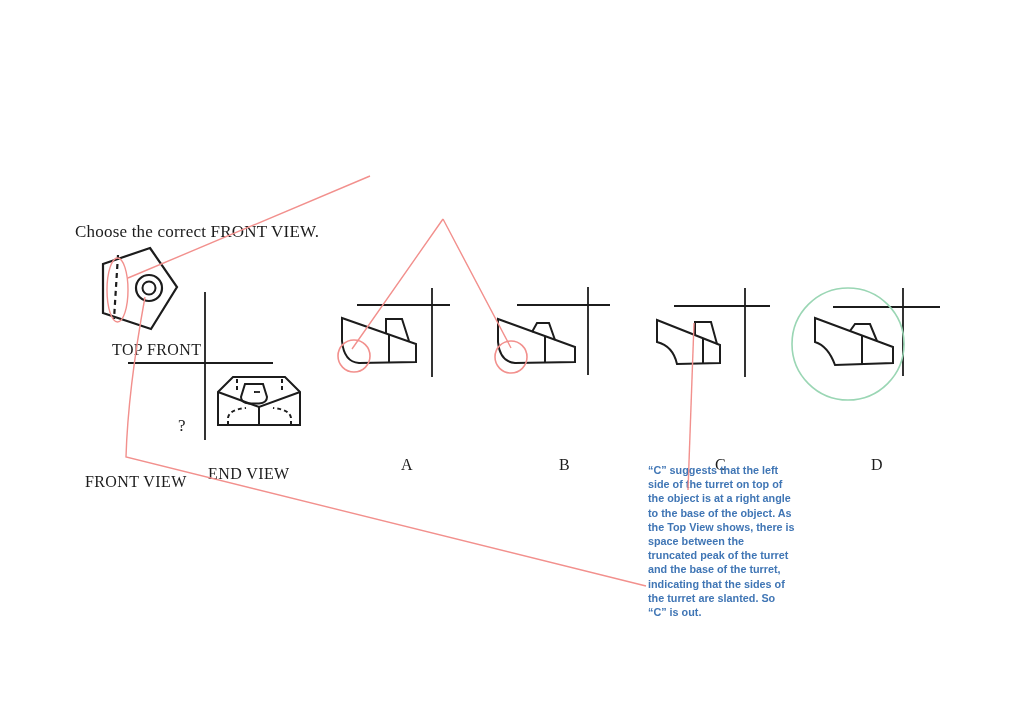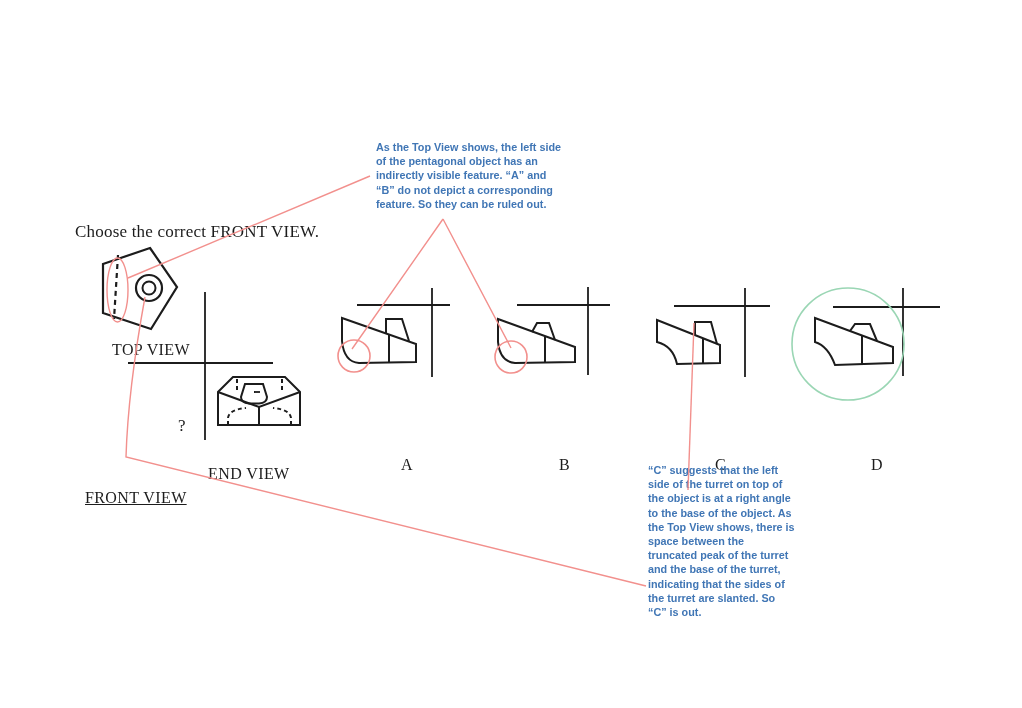--- a/index.html
+++ b/index.html
@@ -14,38 +14,33 @@
         font-size:10.8px;line-height:14.2px;white-space:pre-line;color:#4076b5;}
   svg.overlay{position:absolute;left:0;top:0;pointer-events:none;}
 </style>
 </head>
 <body>
 
 <div id="canvas">
 
   <div class="abs serif question" style="left:75px;top:222px;">Choose the correct FRONT VIEW.</div>
 
-  <div class="abs serif viewlabel" style="left:112px;top:341px;">TOP VIEW</div>
+  <div class="abs serif viewlabel" style="left:112px;top:341px;">TOP FRONT</div>
 
   <div class="abs serif" style="left:178px;top:416px;font-size:17px;">?</div>
 
-  <div class="abs serif viewlabel" style="left:85px;top:489px;text-decoration:underline;">FRONT VIEW</div>
+  <div class="abs serif viewlabel" style="left:85px;top:473px;">FRONT VIEW</div>
 
   <div class="abs serif viewlabel" style="left:208px;top:465px;">END VIEW</div>
 
   <div class="abs serif optlabel" style="left:401px;top:456px;">A</div>
   <div class="abs serif optlabel" style="left:559px;top:456px;">B</div>
   <div class="abs serif optlabel" style="left:715px;top:456px;">C</div>
   <div class="abs serif optlabel" style="left:871px;top:456px;">D</div>
 
-  <div class="abs note" style="left:376px;top:140px;width:210px;">As the Top View shows, the left side
-of the pentagonal object has an
-indirectly visible feature. “A” and
-“B” do not depict a corresponding
-feature. So they can be ruled out.</div>
 
   <div class="abs note" style="left:648px;top:463px;width:200px;">“C” suggests that the left
 side of the turret on top of
 the object is at a right angle
 to the base of the object. As
 the Top View shows, there is
 space between the
 truncated peak of the turret
 and the base of the turret,
 indicating that the sides of

